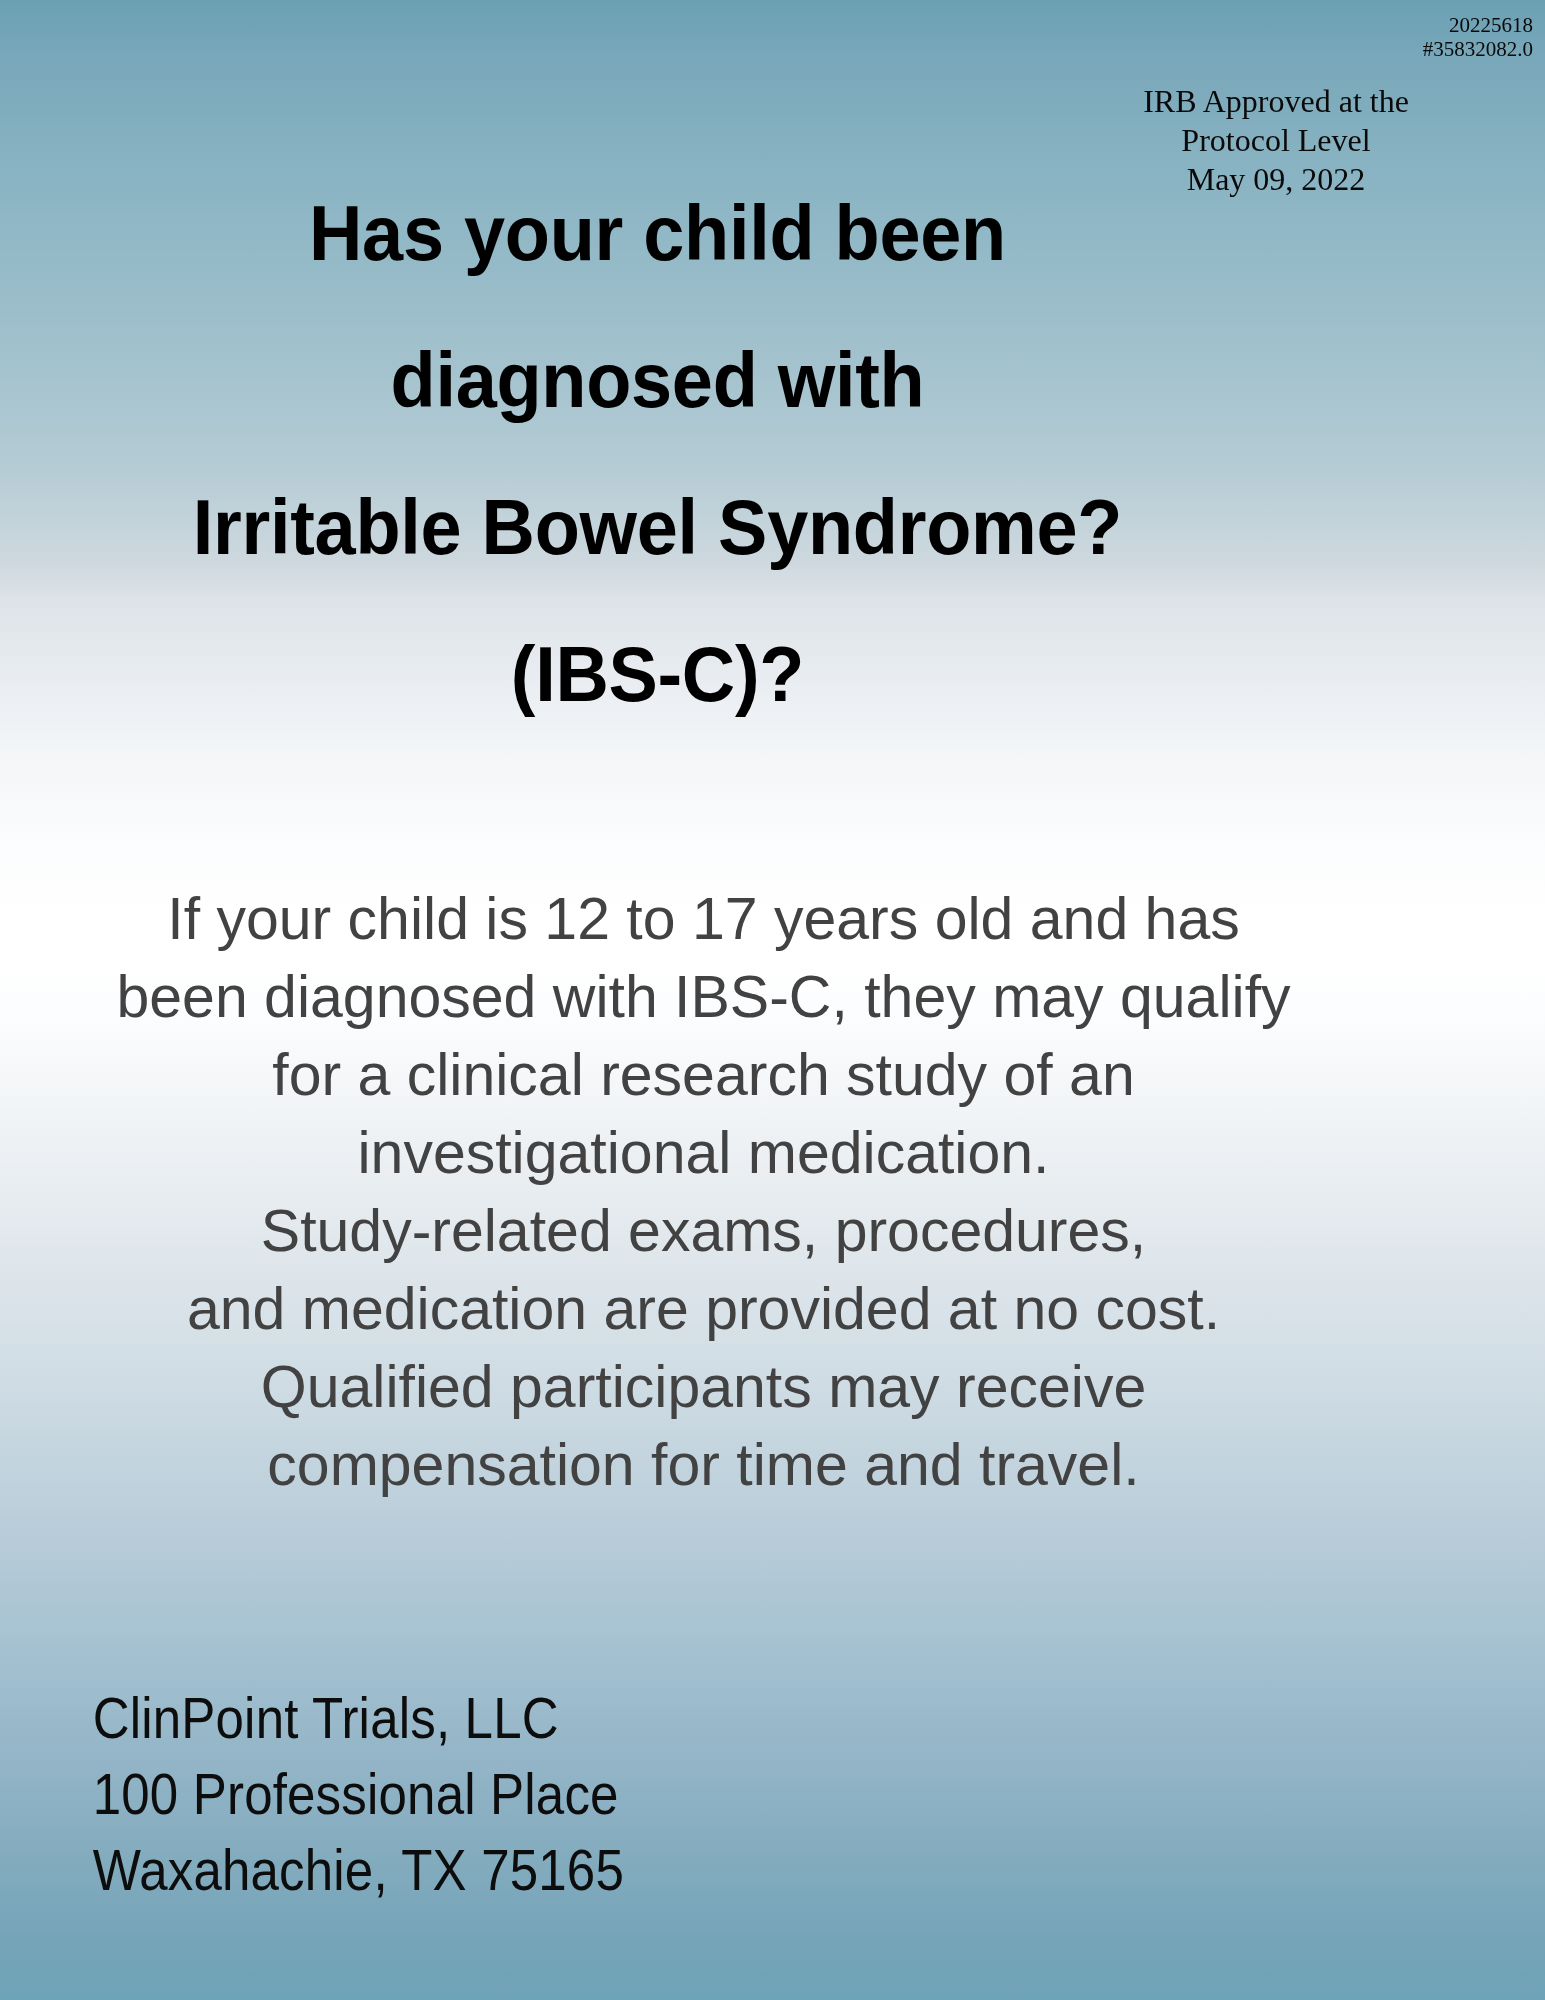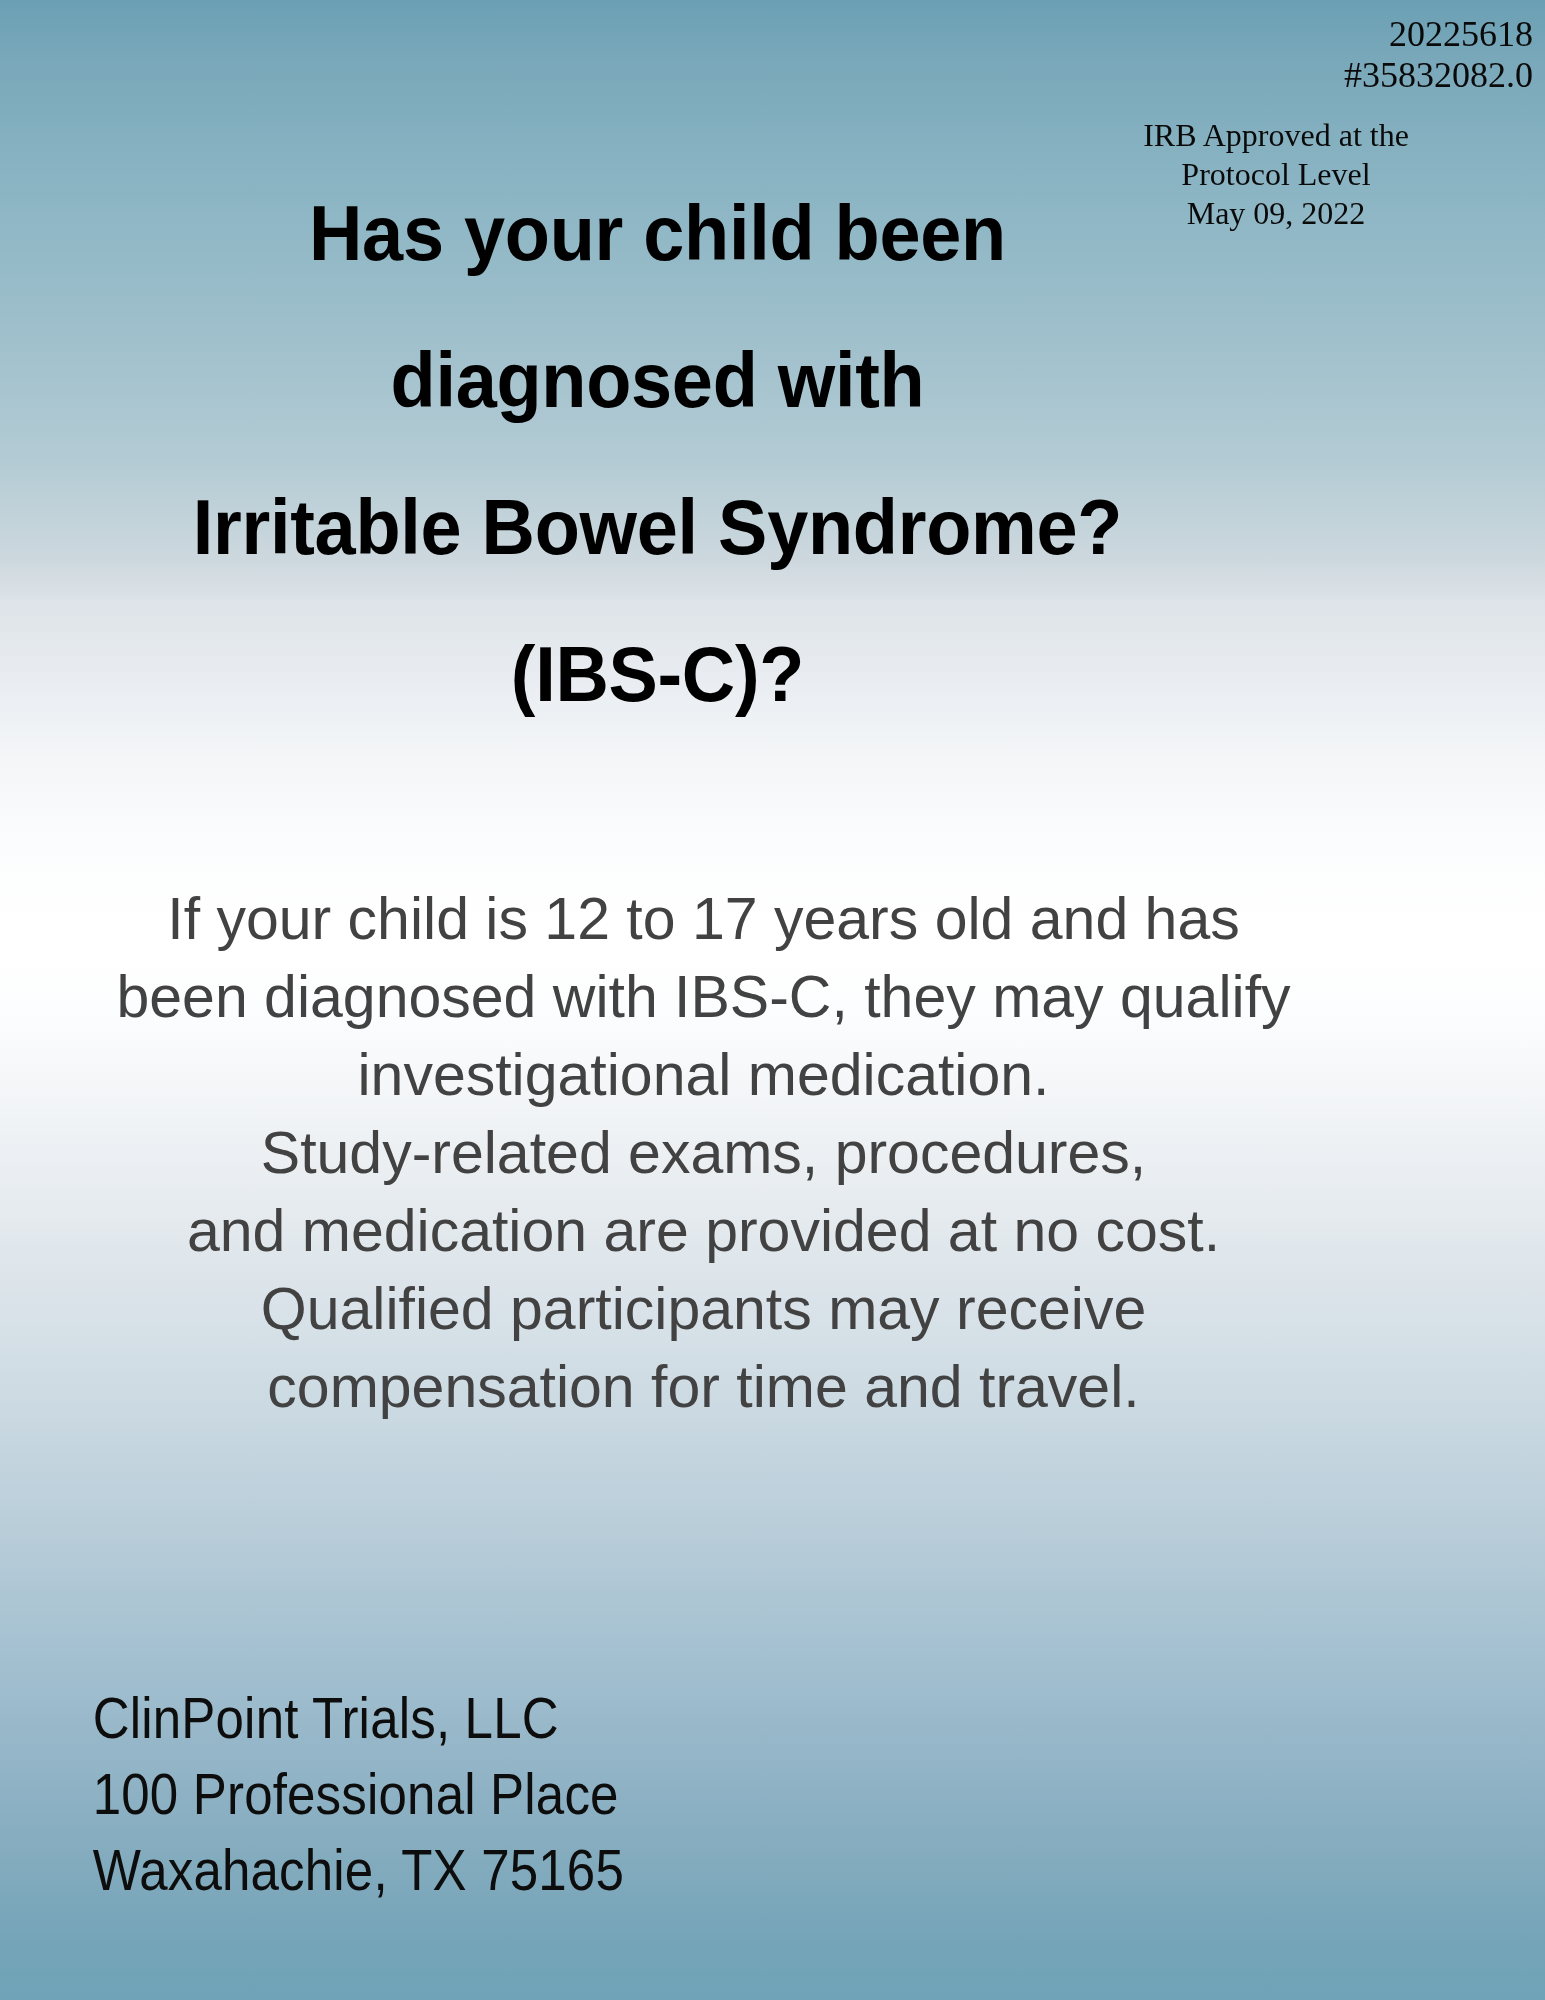--- a/index.html
+++ b/index.html
@@ -56,21 +56,21 @@
     top:0;
     right:0;
     width:470px;
     text-align:right;
     padding:14px 12px 0 0;
     font-family:"Liberation Serif", serif;
     color:#0a0a0a;
     line-height:1.14;
   }
   .irb-id {
-    font-size:36px;
+    font-size:21px;
     letter-spacing:0px;
     white-space:nowrap;
   }
   .irb-approval {
     margin-top:20px;
     padding-right:56px;
     font-size:32px;
     line-height:1.22;
     text-align:center;
   }
@@ -152,20 +152,21 @@
   <div class="headline">
     <span class="hl-line">Has your child been</span>
     <span class="hl-line">diagnosed with</span>
     <span class="hl-line">Irritable Bowel Syndrome?</span>
     <span class="hl-line">(IBS-C)?</span>
   </div>
 
   <div class="body-copy">
     <span class="bc-line">If your child is 12 to 17 years old and has</span>
     <span class="bc-line">been diagnosed with IBS-C, they may qualify</span>
+    <span class="bc-line">for a clinical research study of an</span>
     <span class="bc-line">investigational medication.</span>
     <span class="bc-line">Study-related exams, procedures,</span>
     <span class="bc-line">and medication are provided at no cost.</span>
     <span class="bc-line">Qualified participants may receive</span>
     <span class="bc-line">compensation for time and travel.</span>
   </div>
 
   <div class="contact">
     <span class="ct-line">ClinPoint Trials, LLC</span>
     <span class="ct-line">100 Professional Place</span>

